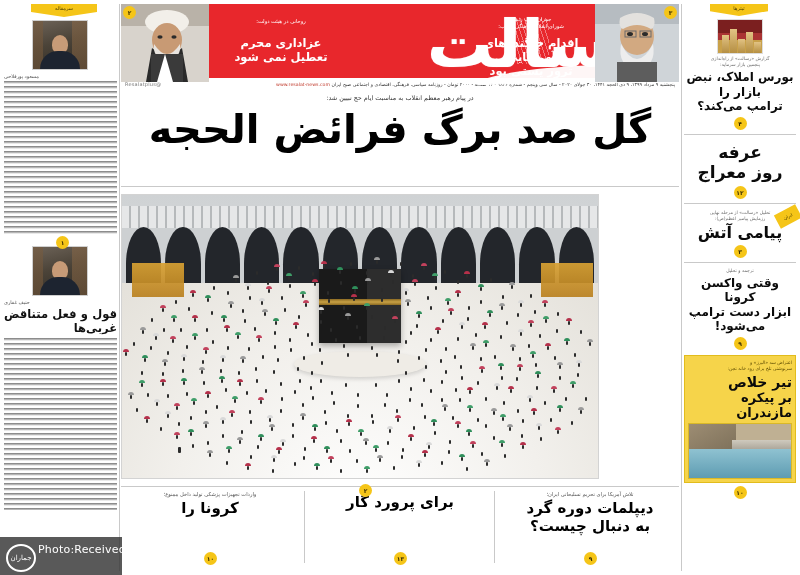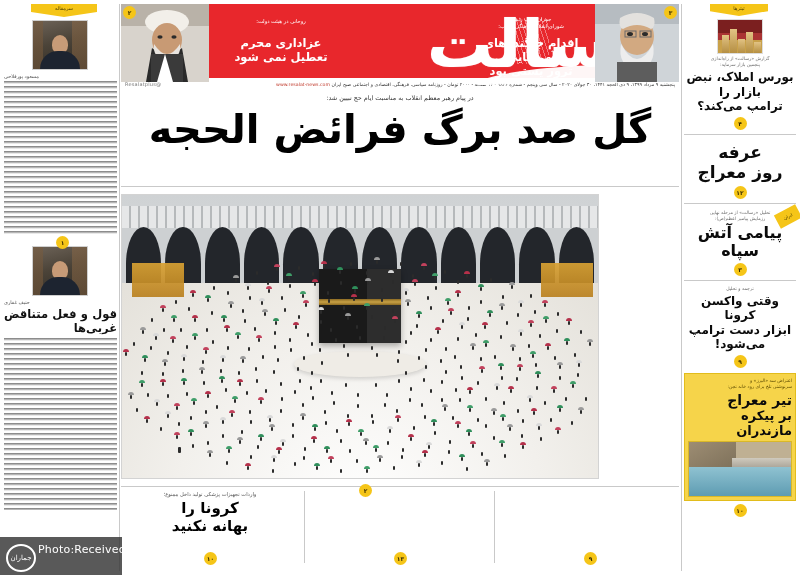--- a/index.html
+++ b/index.html
@@ -1147,35 +1147,40 @@
           </div>
       </div>
     </div>
 
     <div class="pgnum" style="top:390px;left:238px;">۲</div>
 
     <div class="hr-rule" style="bottom:84px;left:0;right:0;"></div>
 
     <div id="bottom-row">
 
+      <div class="bstory" style="right:0;width:178px;">
+        <div class="kick">تلاش آمریکا برای تحریم تسلیحاتی ایران؛</div>
+        <div class="hl">دیپلمات دوره گرد</div>
+        <div class="hl">به دنبال چیست؟</div>
+      </div>
       <div class="pgnum" style="bottom:6px;right:82px;">۹</div>
 
       <div class="col-rule" style="right:184px;top:4px;width:1px;height:72px;"></div>
 
       <div class="bstory" style="right:190px;width:178px;">
         <div class="kick"></div>
+        <div class="hl">برای پرورد گار</div>
       </div>
       <div class="pgnum" style="bottom:6px;right:272px;">۱۳</div>
 
       <div class="col-rule" style="right:374px;top:4px;width:1px;height:72px;"></div>
 
       <div class="bstory" style="right:380px;width:178px;">
         <div class="kick">واردات تجهیزات پزشکی تولید داخل ممنوع؛</div>
         <div class="hl">کرونا را</div>
-        <div class="hl">بهانه نکنید</div>
       </div>
       <div class="pgnum" style="bottom:6px;right:462px;">۱۰</div>
     </div>
   </div>
 
   <div class="col-rule" style="right:118px;top:4px;width:1px;height:567px;"></div>
 
   <div id="right-rail">
 
     <div class="rail-tab">تیترها</div>
@@ -1201,37 +1206,36 @@
       <div class="rail-hl" style="font-size:17px;line-height:20px;">روز معراج</div>
     </div>
     <div class="pgnum" style="position:relative;margin:4px auto 0 auto;display:block;top:0;left:0;">۱۲</div>
     <div class="hr-rule" style="position:relative;margin-top:4px;left:0;right:0;"></div>
 
     <div class="rail-item" style="margin-top:6px;">
       <div class="corner-flag">ایران</div>
       <div class="rail-kick">تحلیل «رسالت» از مرحله نهایی</div>
       <div class="rail-kick" style="margin-bottom:2px;">رزمایش پیامبر اعظم(ص):</div>
       <div class="rail-hl" style="font-size:16px;line-height:18px;">پیامی آتش</div>
-      <div class="rail-hl" style="font-size:16px;line-height:18px;">سپاه</div>
     </div>
     <div class="pgnum" style="position:relative;margin:3px auto 0 auto;display:block;top:0;left:0;">۳</div>
     <div class="hr-rule" style="position:relative;margin-top:4px;left:0;right:0;"></div>
 
     <div class="rail-item" style="margin-top:5px;">
       <div class="rail-kick" style="margin-bottom:2px;">ترجمه و تحلیل</div>
       <div class="rail-hl sm">وقتی واکسن کرونا</div>
       <div class="rail-hl sm">ابزار دست ترامپ</div>
       <div class="rail-hl sm">می‌شود!</div>
     </div>
     <div class="pgnum" style="position:relative;margin:3px auto 0 auto;display:block;top:0;left:0;">۹</div>
 
     <div class="yellow-box" style="margin-top:5px;">
       <div class="rail-kick" style="color:#5d4b00;">اعتراض سد «البرز» و</div>
       <div class="rail-kick" style="color:#5d4b00;margin-bottom:2px;">سرنوشتی تلخ برای رود خانه تجن:</div>
-      <div class="rail-hl" style="font-size:14px;line-height:16px;">تیر معراج</div>
+      <div class="rail-hl" style="font-size:14px;line-height:16px;">تیر خلاص</div>
       <div class="rail-hl" style="font-size:13px;line-height:15px;">بر پیکره مازندران</div>
       <div class="photo">
         <div class="cliff"></div>
         <div class="dam"></div>
         <div class="water"></div>
       </div>
     </div>
     <div class="pgnum" style="position:relative;margin:3px auto 0 auto;display:block;top:0;left:0;">۱۰</div>
   </div>
 

